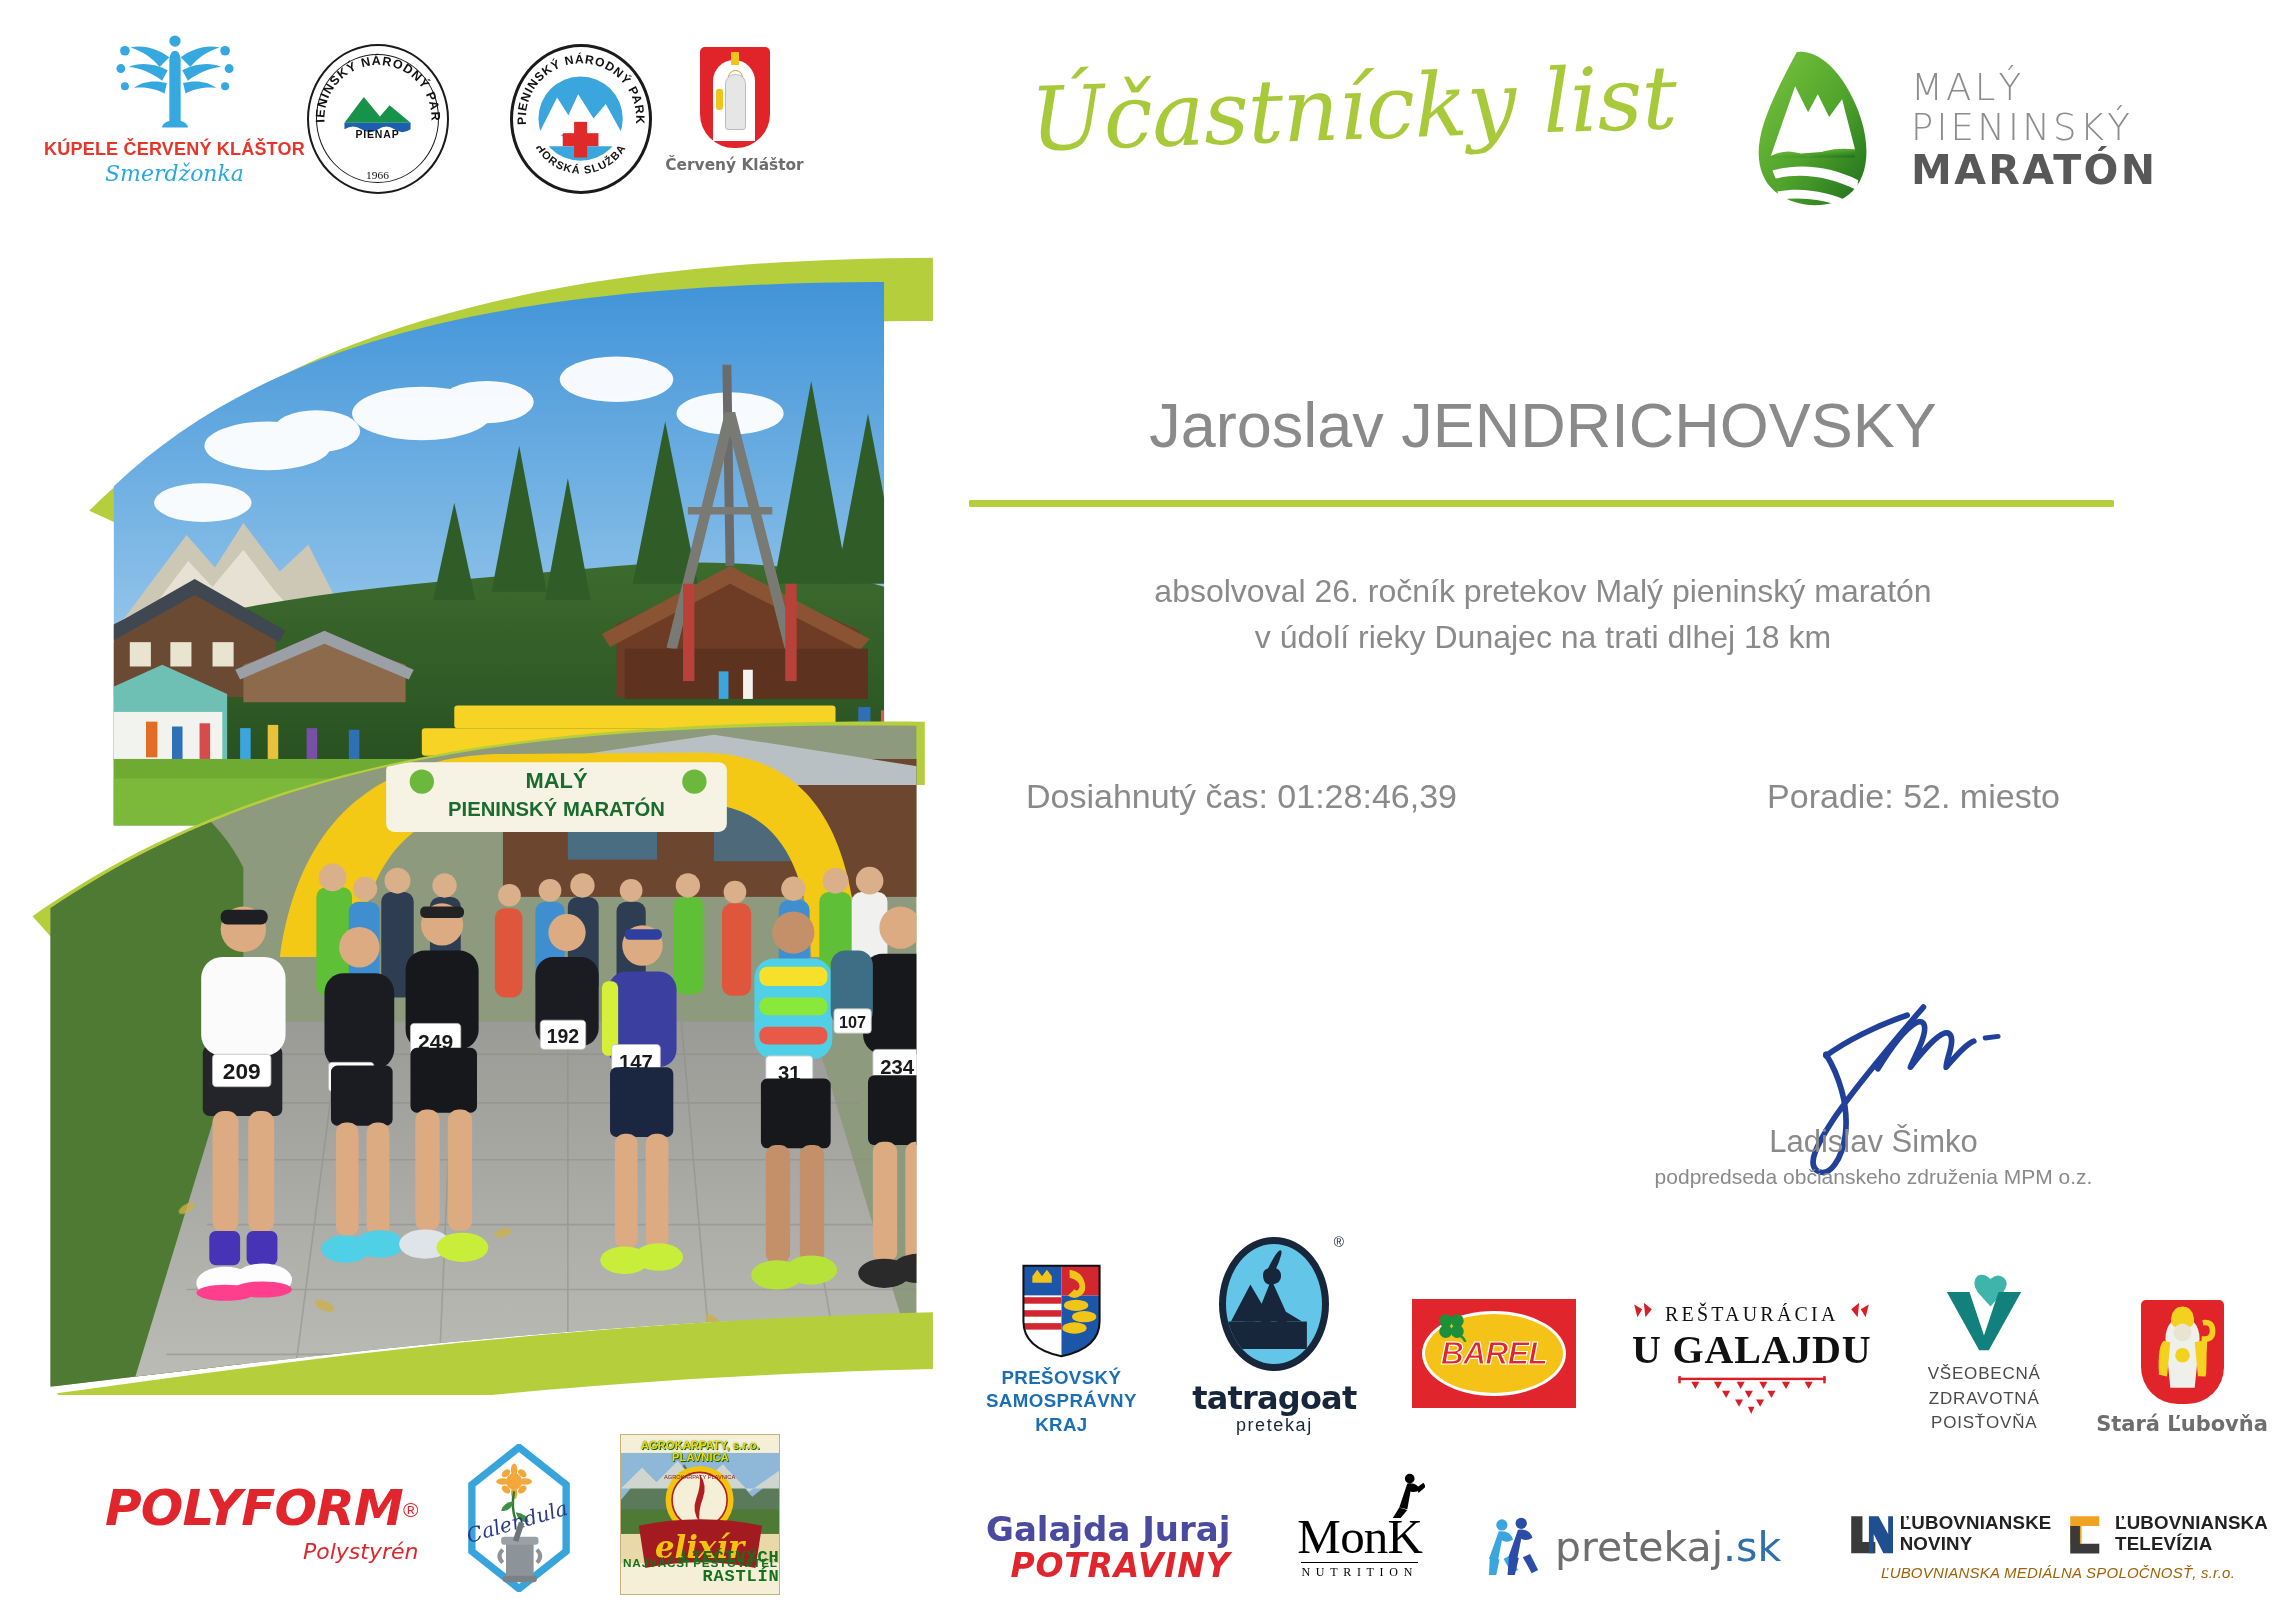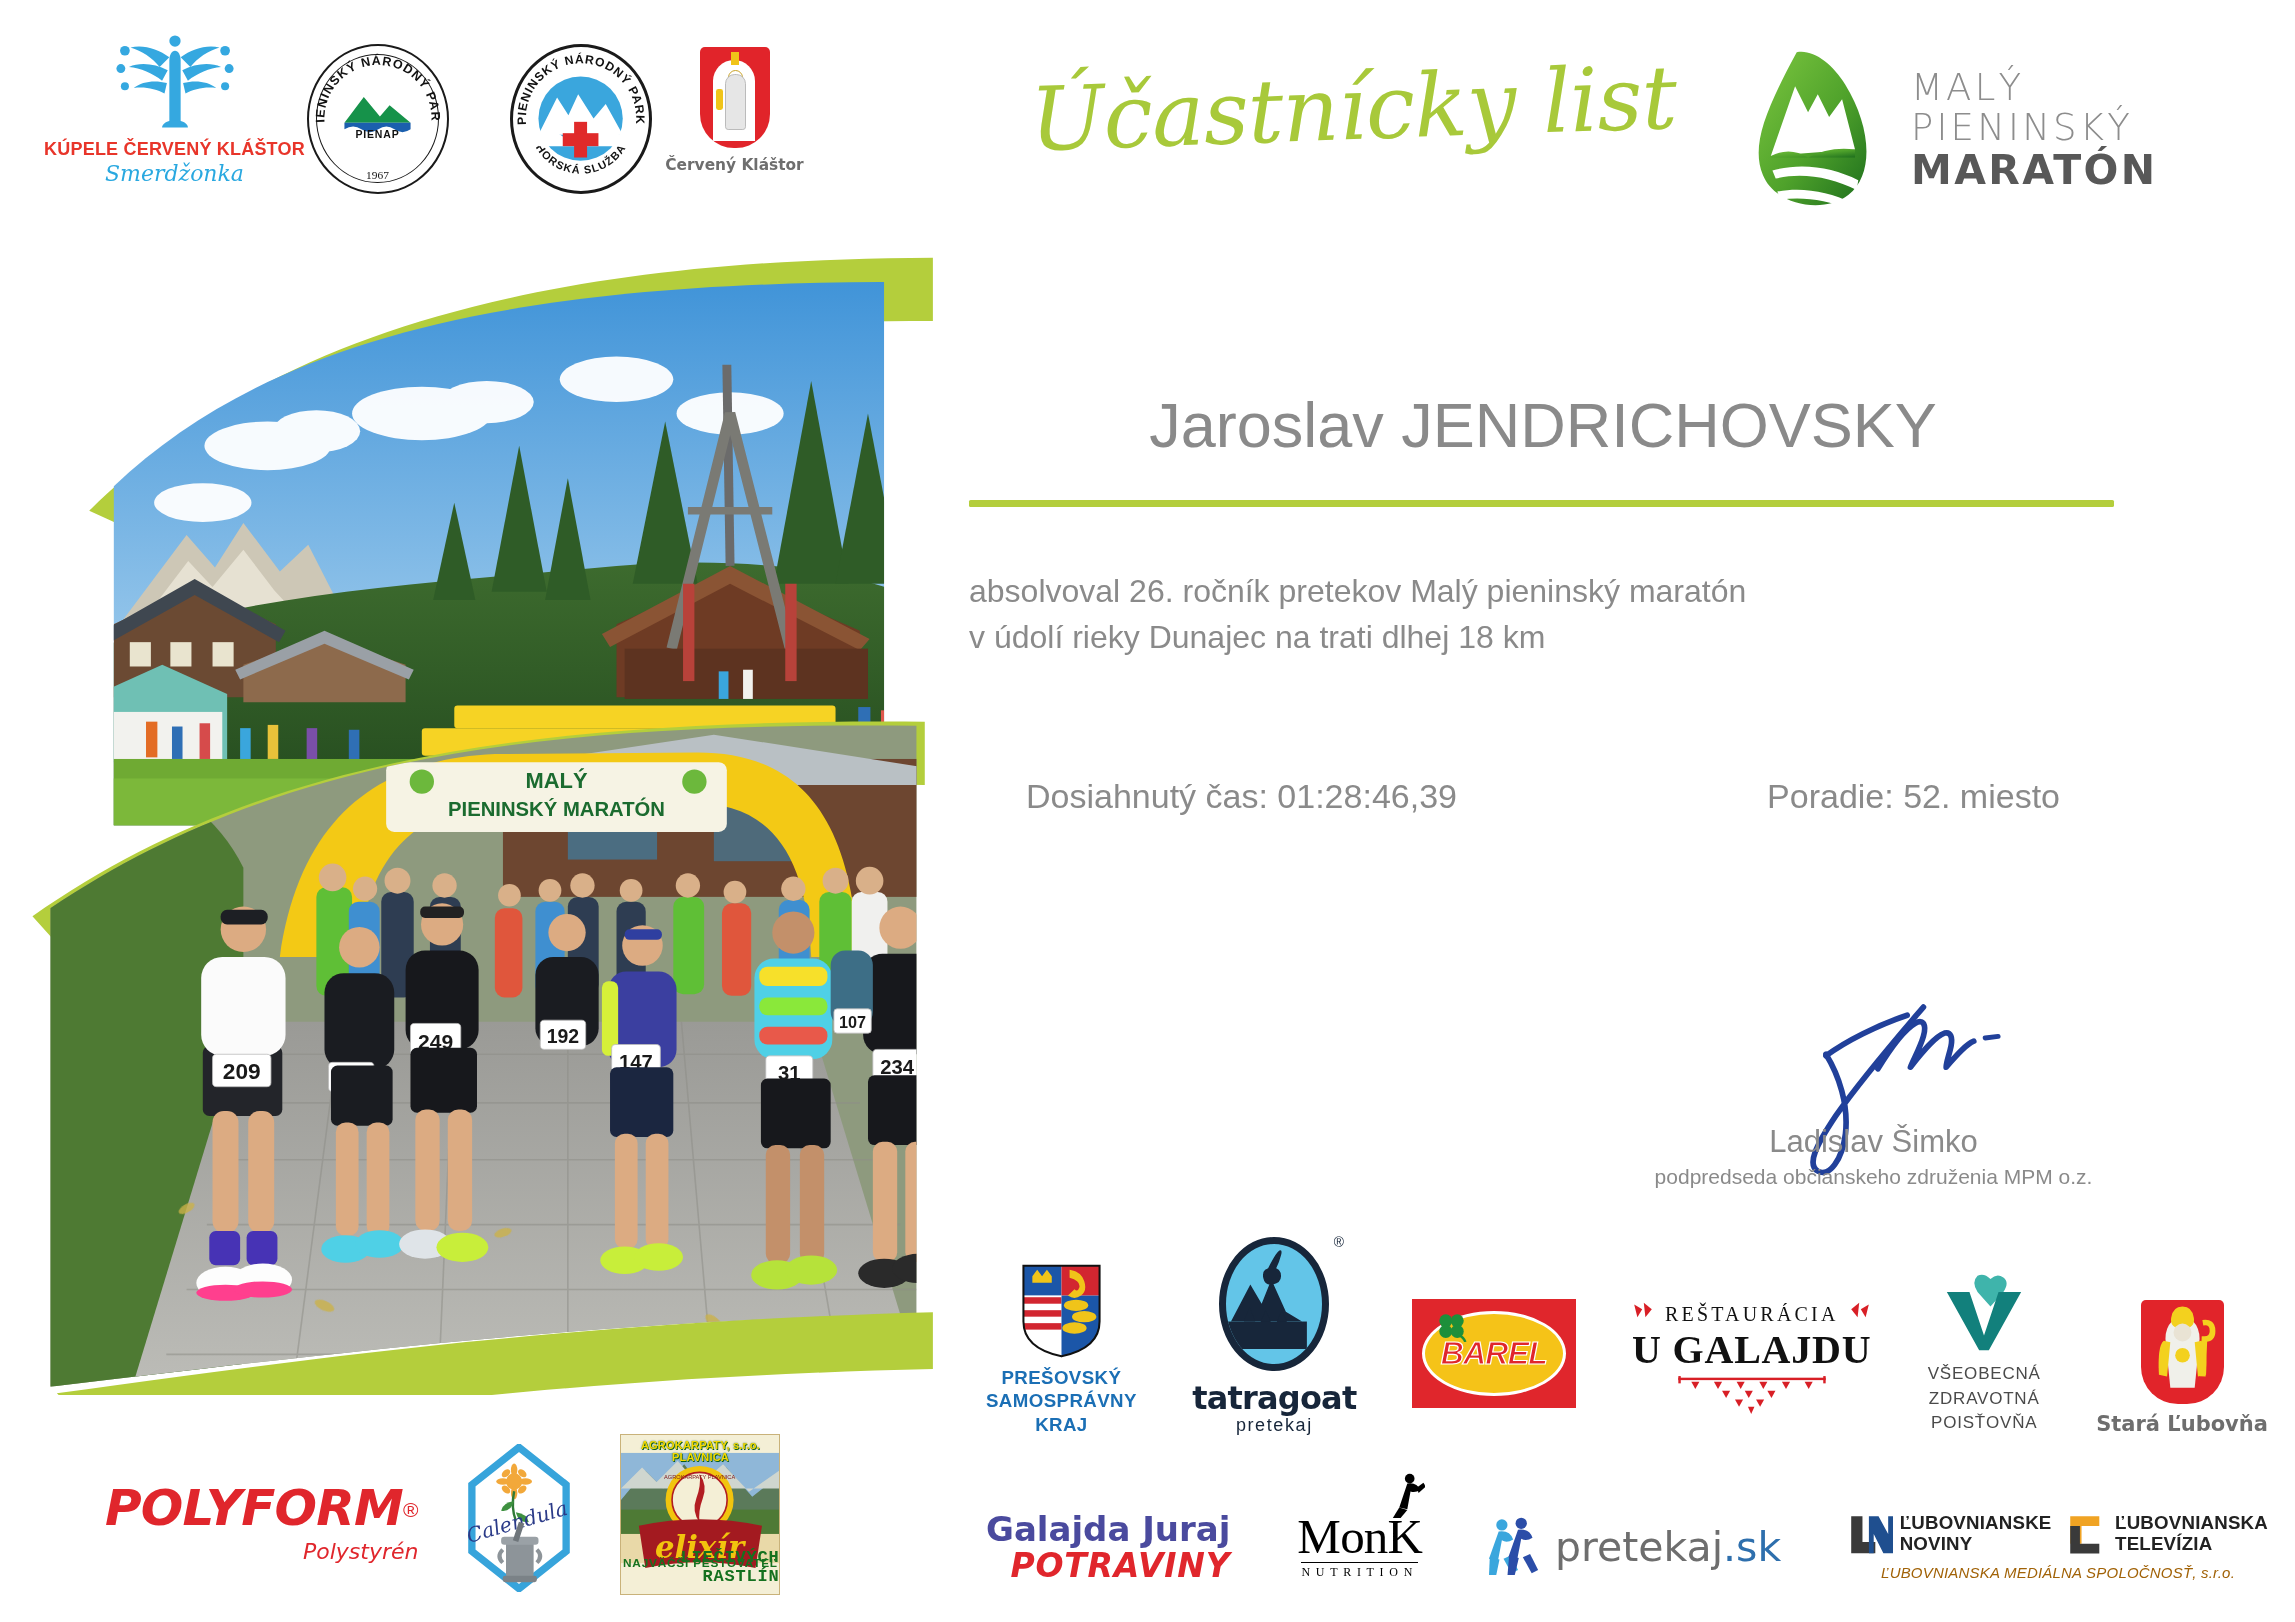--- a/index.html
+++ b/index.html
@@ -49,21 +49,21 @@
   .mpm-w1,.mpm-w2{font-size:37px;letter-spacing:3.2px;color:#8d8d8d;font-family:"DejaVu Sans",sans-serif;font-weight:300;}
   .mpm-w3{font-size:41px;letter-spacing:2.4px;color:#585858;font-weight:bold;font-family:"DejaVu Sans",sans-serif;}
 
   
   .photo-wrap{position:absolute;left:0px;top:243px;width:941px;height:1152px;}
   .photo-svg{position:absolute;left:0;top:0;}
 
   
   .rec-name{position:absolute;left:969px;top:389px;width:1148px;text-align:center;font-size:63px;color:#8a8a8a;white-space:nowrap;font-family:"Liberation Sans",sans-serif;font-weight:normal;}
   .rule{position:absolute;left:969px;top:500px;width:1145px;height:7.3px;background:#b4ce3c;border-radius:1.6px;}
-  .desc{position:absolute;left:969px;top:568px;width:1148px;color:#8a8a8a;font-size:32px;line-height:1.45;}
+  .desc{position:absolute;left:969px;top:568px;width:1148px;text-align:center;color:#8a8a8a;font-size:32px;line-height:1.45;}
   .result-row{position:absolute;left:969px;top:777px;width:1148px;display:flex;justify-content:space-between;color:#8a8a8a;font-size:34px;padding:0 57px;box-sizing:border-box;}
 
   
   .sig-block{position:absolute;left:1606px;top:1002px;width:535px;text-align:center;}
   .sig-svg{position:absolute;left:142px;top:-8px;}
   .sig-name{margin-top:122px;font-size:31px;color:#8a8a8a;position:relative;z-index:2;}
   .sig-role{margin-top:4.9px;font-size:21px;color:#8a8a8a;position:relative;z-index:2;}
 
   
   .sp-row{position:absolute;display:flex;align-items:flex-end;}
@@ -163,21 +163,21 @@
             <textPath href="#arc1" startOffset="50%" text-anchor="middle">PIENINSKÝ NÁRODNÝ PARK</textPath>
           </text>
         </svg>
         <div class="seal-inner">
           <svg class="pienap-mtn" viewBox="0 0 90 62">
             <path d="M4 42 L28 10 L48 34 L60 20 L86 42 Z" fill="#16924a"></path>
             <path d="M4 42 h82 v8 q-10 7 -20 0 q-10 -7 -20 0 q-10 7 -21 0 q-10 -7 -21 0 Z" fill="#1b5fae"></path>
           </svg>
         </div>
         <div class="pienap-label">PIENAP</div>
-        <div class="seal-year">1967</div>
+        <div class="seal-year">1966</div>
       </div>
     </div>
 
     <div class="toplogo" style="width:203px;">
       <div class="seal">
         <div class="seal-ring" style="border-width:3.2px;"></div>
         <svg class="seal-txt" viewBox="0 0 175 185">
           <defs>
             <path id="arc2" d="M 20,100 A 68,68 0 1 1 155,100"></path>
             <path id="arc3" d="M 24,104 A 64,64 0 0 0 151,104"></path>

